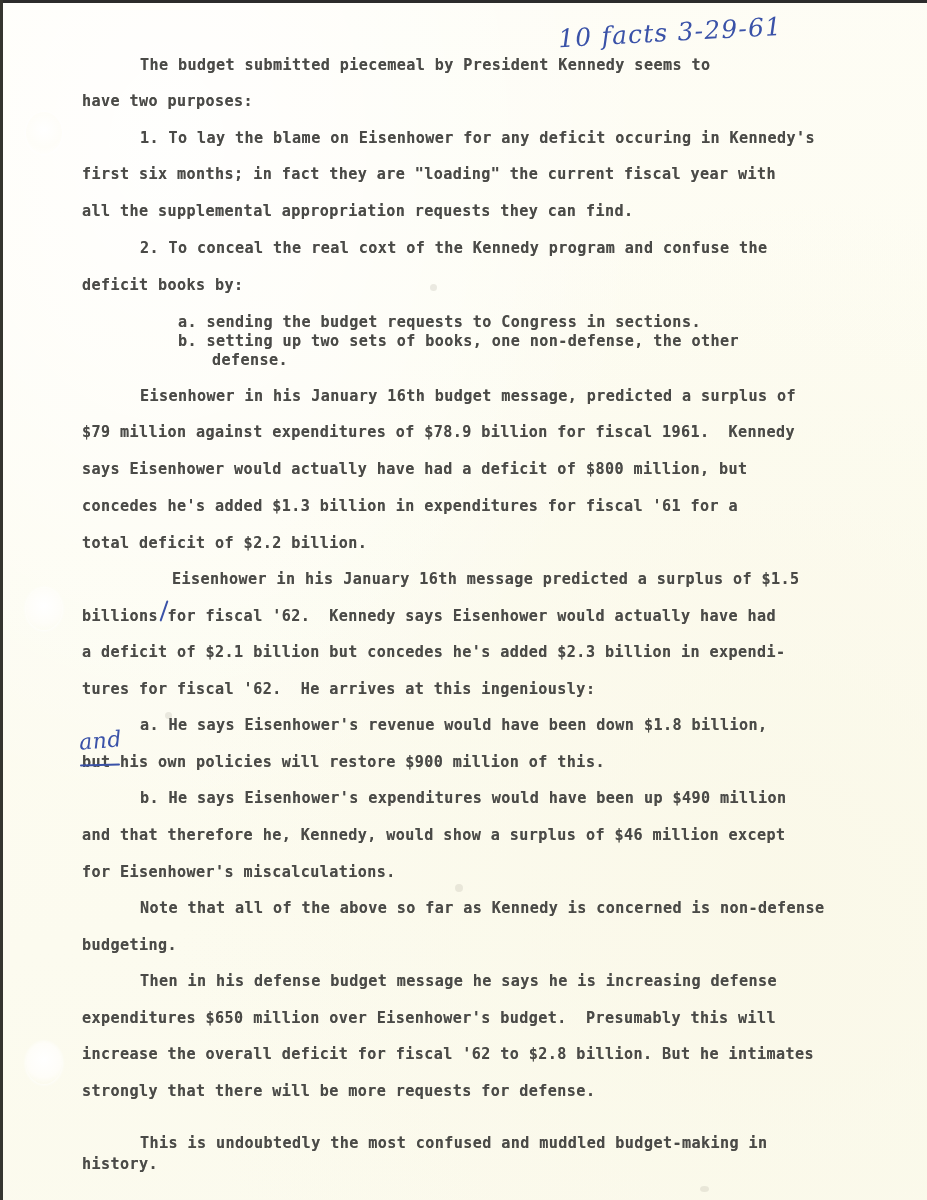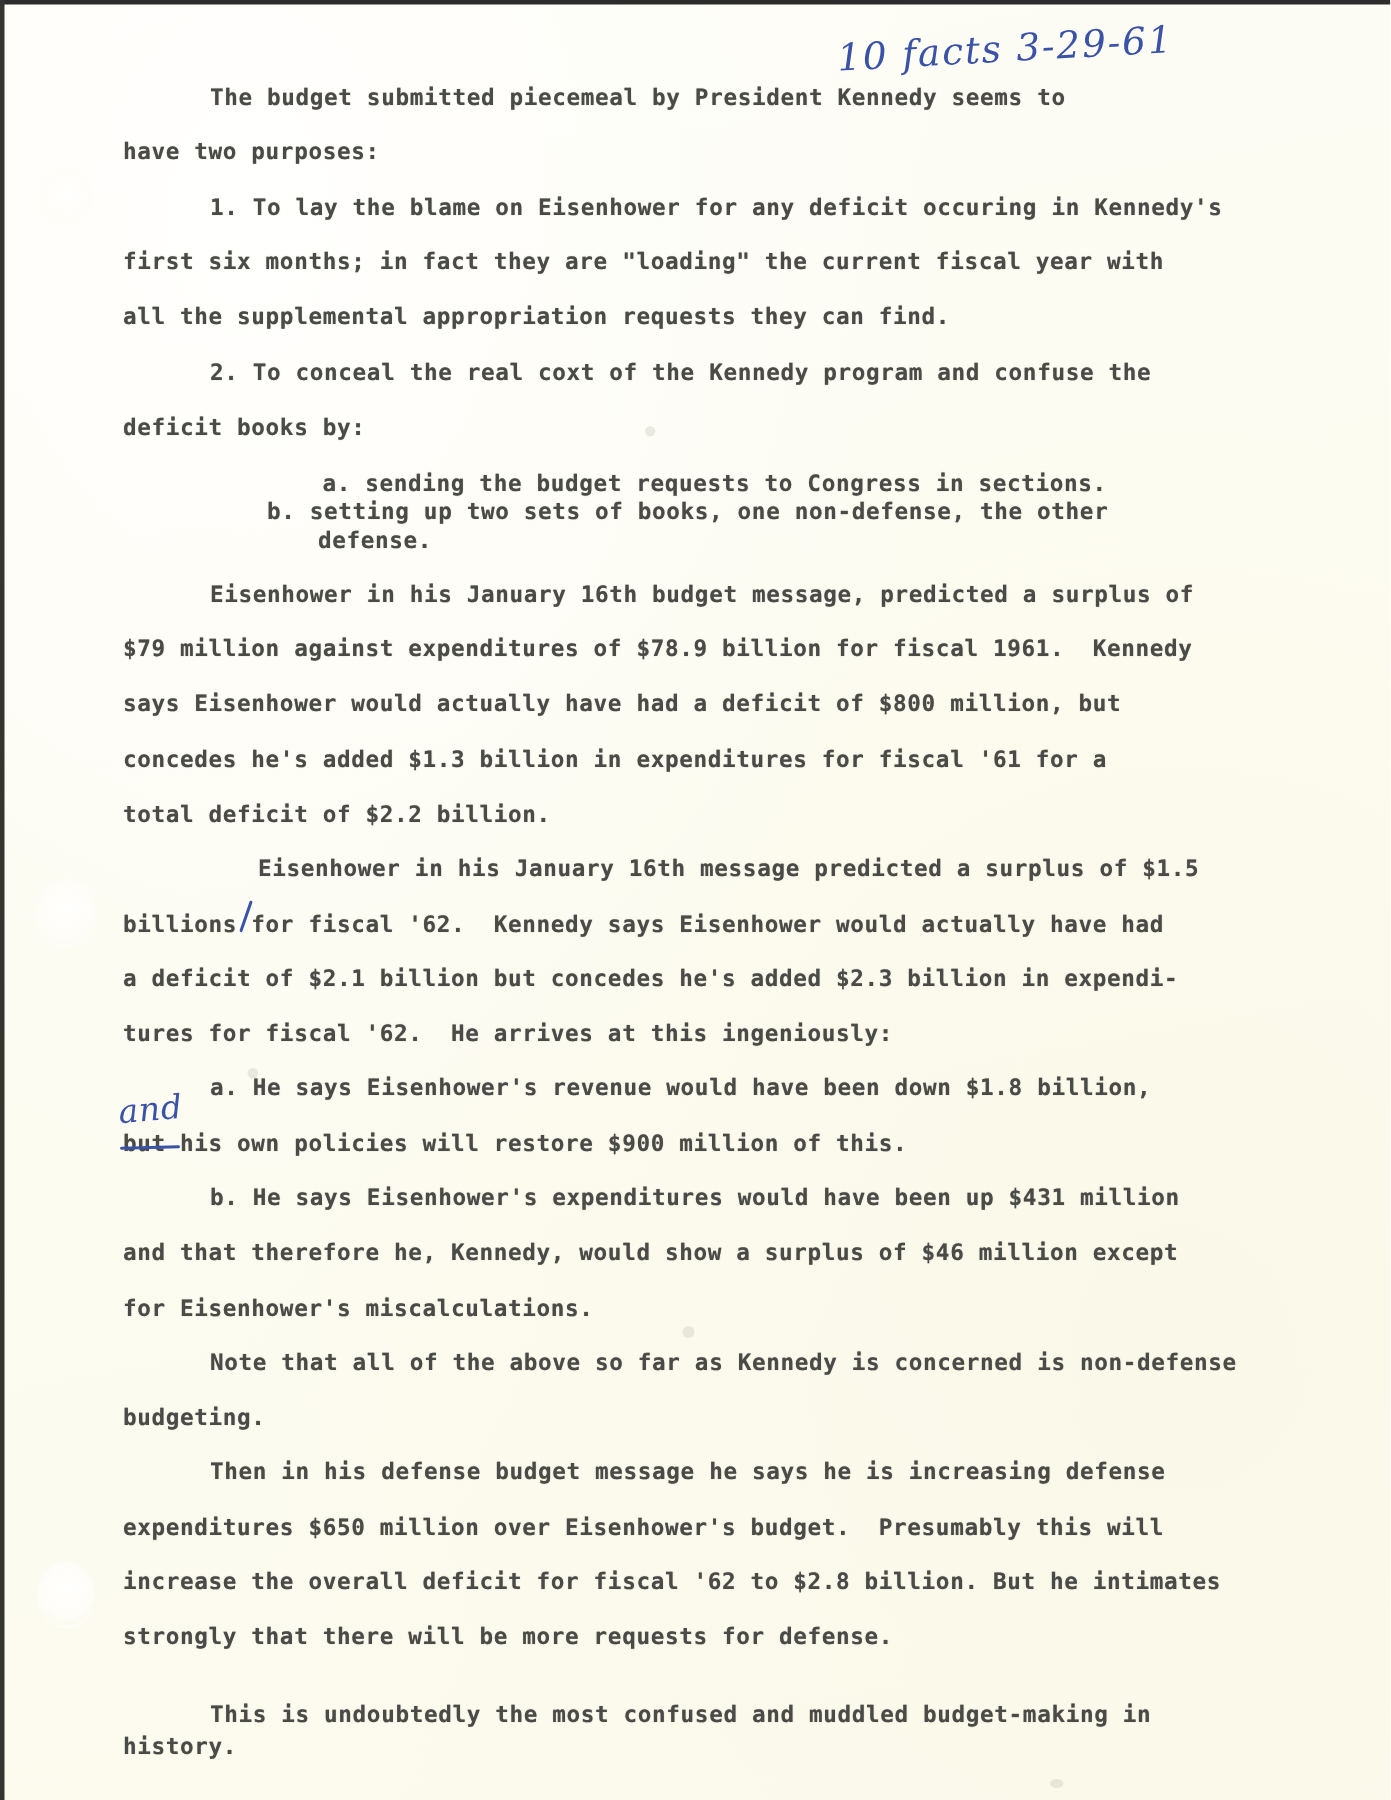--- a/index.html
+++ b/index.html
@@ -163,35 +163,35 @@
     </div>
 
   <div id="text-block">
       <div class="line indent-line" style="top: 58px;">The budget submitted piecemeal by President Kennedy seems to</div>
       <div class="line body-line" style="top: 94px;">have two purposes:</div>
       <div class="line indent-line" style="top: 131px;">1. To lay the blame on Eisenhower for any deficit occuring in Kennedy's</div>
       <div class="line body-line" style="top: 204px;">all the supplemental appropriation requests they can find.</div>
       <div class="line body-line" style="top: 167px;">first six months; in fact they are "loading" the current fiscal year with</div>
       <div class="line indent-line" style="top: 241px;">2. To conceal the real coxt of the Kennedy program and confuse the</div>
       <div class="line body-line" style="top: 278px;">deficit books by:</div>
-      <div class="line sub-line" style="top: 315px; margin-left: 37px;">a. sending the budget requests to Congress in sections.</div>
+      <div class="line sub-line" style="top: 315px;">a. sending the budget requests to Congress in sections.</div>
       <div class="line sub-line" style="top: 334px;">b. setting up two sets of books, one non-defense, the other</div>
       <div class="line sub-cont" style="top: 353px;">defense.</div>
       <div class="line indent-line" style="top: 389px;">Eisenhower in his January 16th budget message, predicted a surplus of</div>
       <div class="line body-line" style="top: 425px;">$79 million against expenditures of $78.9 billion for fiscal 1961.  Kennedy</div>
       <div class="line body-line" style="top: 462px;">says Eisenhower would actually have had a deficit of $800 million, but</div>
       <div class="line body-line" style="top: 499px;">concedes he's added $1.3 billion in expenditures for fiscal '61 for a</div>
       <div class="line body-line" style="top: 536px;">total deficit of $2.2 billion.</div>
       <div class="line indent-line" style="top: 572px; margin-left: 32px;">Eisenhower in his January 16th message predicted a surplus of $1.5</div>
       <div class="line body-line" style="top: 609px; text-align: center;">billions for fiscal '62.  Kennedy says Eisenhower would actually have had</div>
       <div class="line body-line" style="top: 645px;">a deficit of $2.1 billion but concedes he's added $2.3 billion in expendi-</div>
       <div class="line body-line" style="top: 682px;">tures for fiscal '62.  He arrives at this ingeniously:</div>
       <div class="line indent-line" style="top: 718px;">a. He says Eisenhower's revenue would have been down $1.8 billion,</div>
       <div class="line body-line" style="top: 755px;">but his own policies will restore $900 million of this.</div>
-      <div class="line indent-line" style="top: 791px;">b. He says Eisenhower's expenditures would have been up $431 million</div>
+      <div class="line indent-line" style="top: 791px;">b. He says Eisenhower's expenditures would have been up $490 million</div>
       <div class="line body-line" style="top: 828px;">and that therefore he, Kennedy, would show a surplus of $46 million except</div>
       <div class="line body-line" style="top: 865px;">for Eisenhower's miscalculations.</div>
       <div class="line indent-line" style="top: 901px;">Note that all of the above so far as Kennedy is concerned is non-defense</div>
       <div class="line body-line" style="top: 938px;">budgeting.</div>
       <div class="line indent-line" style="top: 974px;">Then in his defense budget message he says he is increasing defense</div>
       <div class="line body-line" style="top: 1011px;">expenditures $650 million over Eisenhower's budget.  Presumably this will</div>
       <div class="line body-line" style="top: 1047px;">increase the overall deficit for fiscal '62 to $2.8 billion. But he intimates</div>
       <div class="line body-line" style="top: 1084px;">strongly that there will be more requests for defense.</div>
       <div class="line indent-line" style="top: 1120px; margin-top: 16px;">This is undoubtedly the most confused and muddled budget-making in</div>
       <div class="line body-line" style="top: 1157px;">history.</div>

